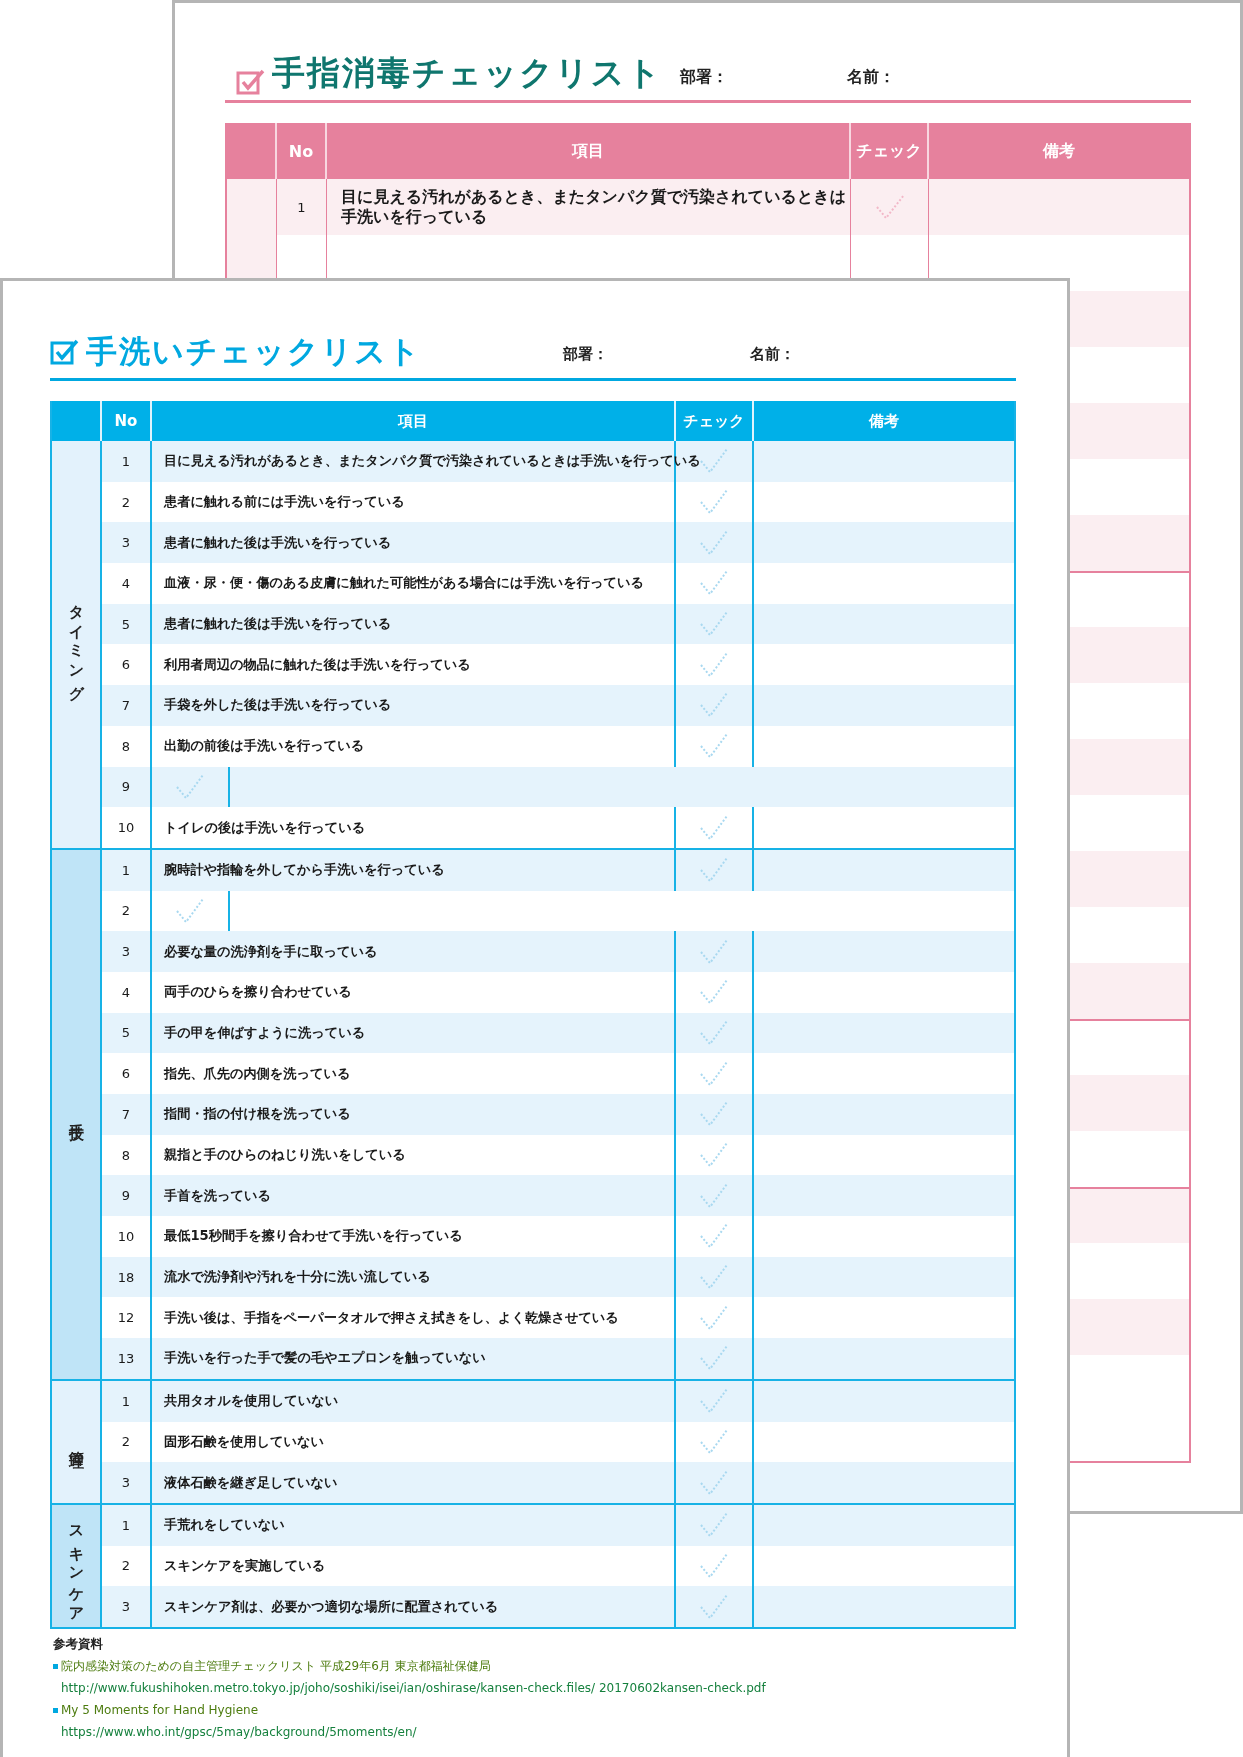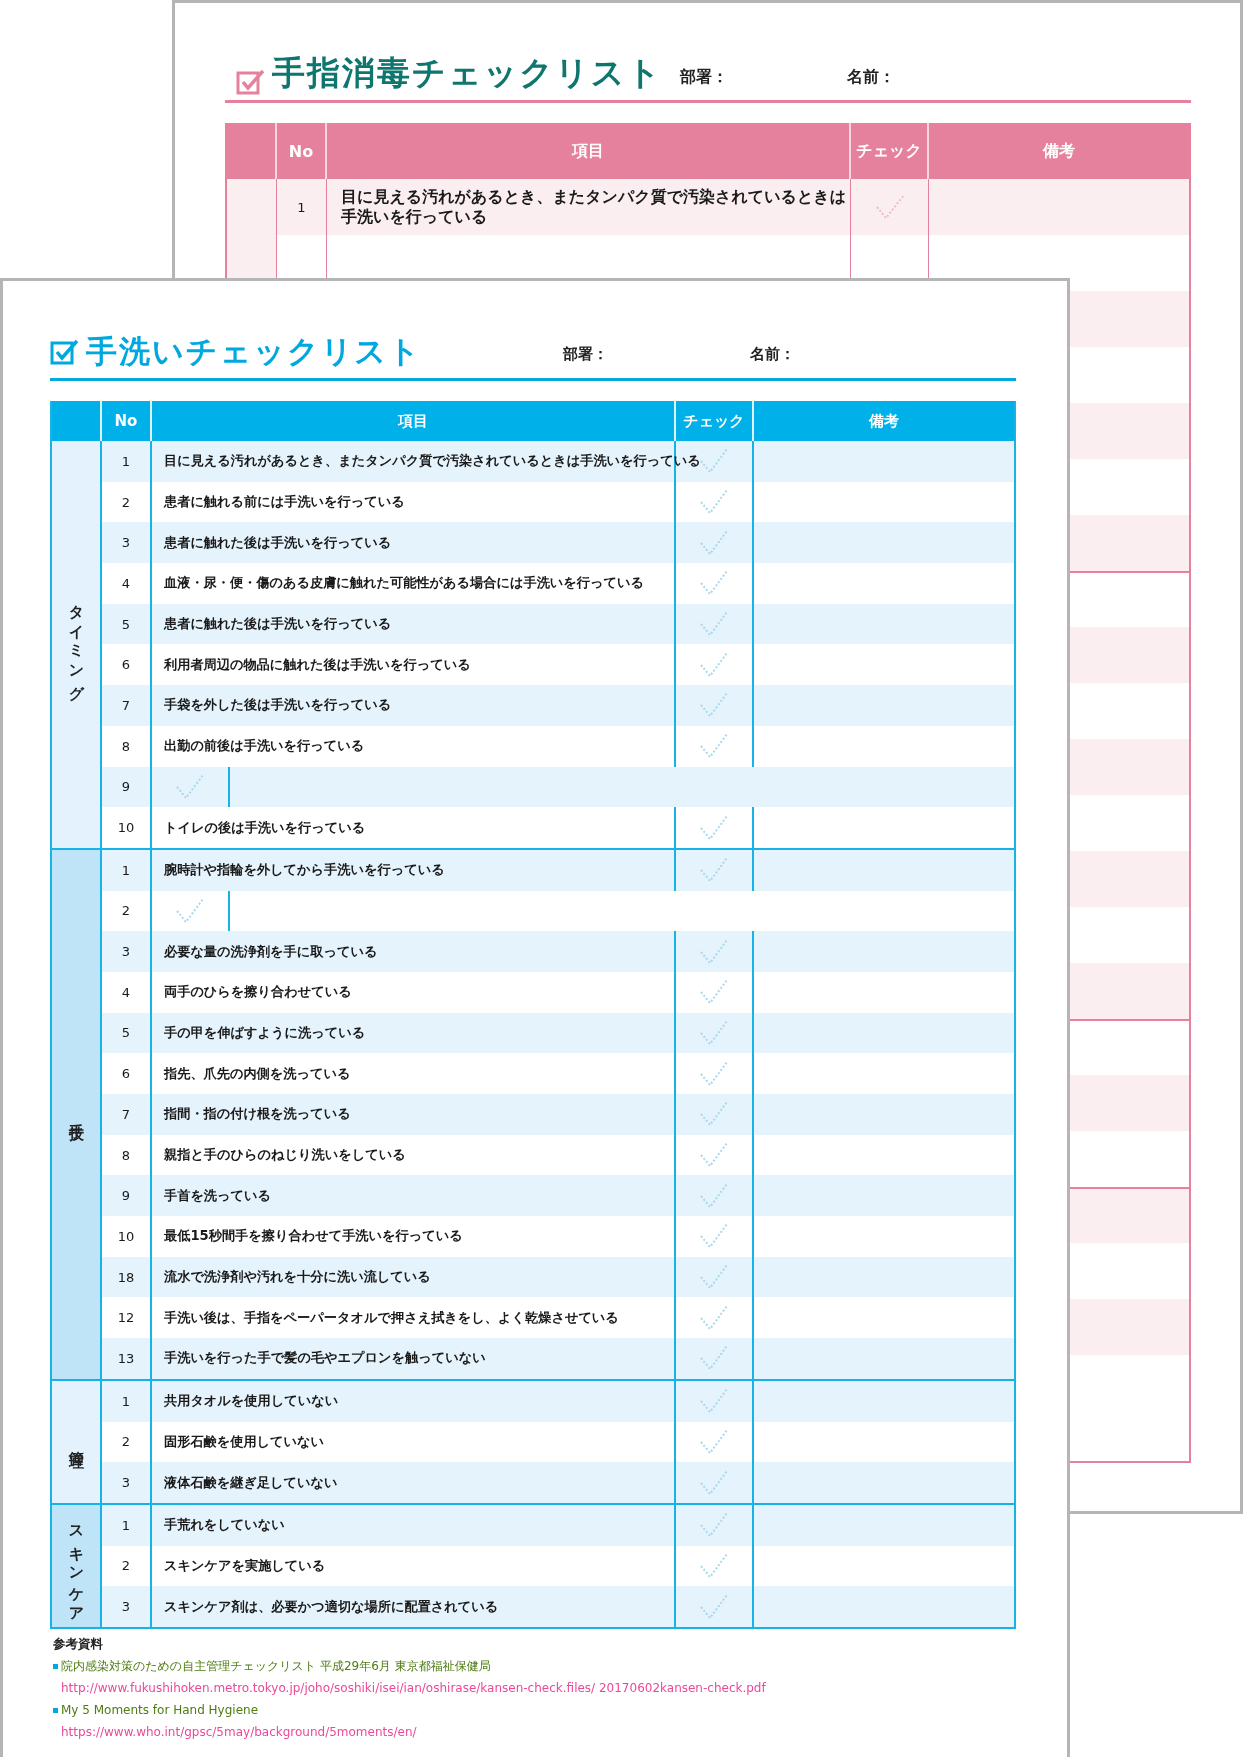--- a/index.html
+++ b/index.html
@@ -82,21 +82,21 @@
   .row > div { display: flex; align-items: center; }
   .cell-no { width: 50px; justify-content: center; font-size: 13px; border-right: 2px solid #17b2e6; }
   .cell-item { width: 524px; padding-left: 12px; font-size: 13.2px; font-weight: bold; border-right: 2px solid #17b2e6; white-space: nowrap; }
   .cell-check { width: 78px; justify-content: center; border-right: 2px solid #17b2e6; }
   .cell-note { flex: 1; }
 
   .refs { position: absolute; left: 50px; top: 1352px; font-size: 12px; line-height: 22px; }
   .refs .ref-head { font-weight: bold; font-size: 12.5px; color: #222; }
   .refs .bullet { display: inline-block; width: 5px; height: 5px; background: #00a8e0; margin-right: 3px; vertical-align: middle; }
   .refs .ref-title { color: #4d7c0f; }
-  .refs .ref-url { color: #ec4899; padding-left: 8px; }
+  .refs .ref-url { color: #15803d; padding-left: 8px; }
 </style>
 </head>
 <body>
 
 <div class="sheet-back">
   <div class="back-title">
     <svg width="30" height="28" viewBox="0 0 30 28">
       <rect x="2" y="5" width="20" height="20" fill="none" stroke="#e6819d" stroke-width="3"></rect>
       <path d="M7 14 L12 20 L27 3" fill="none" stroke="#e6819d" stroke-width="3.5"></path>
     </svg>

